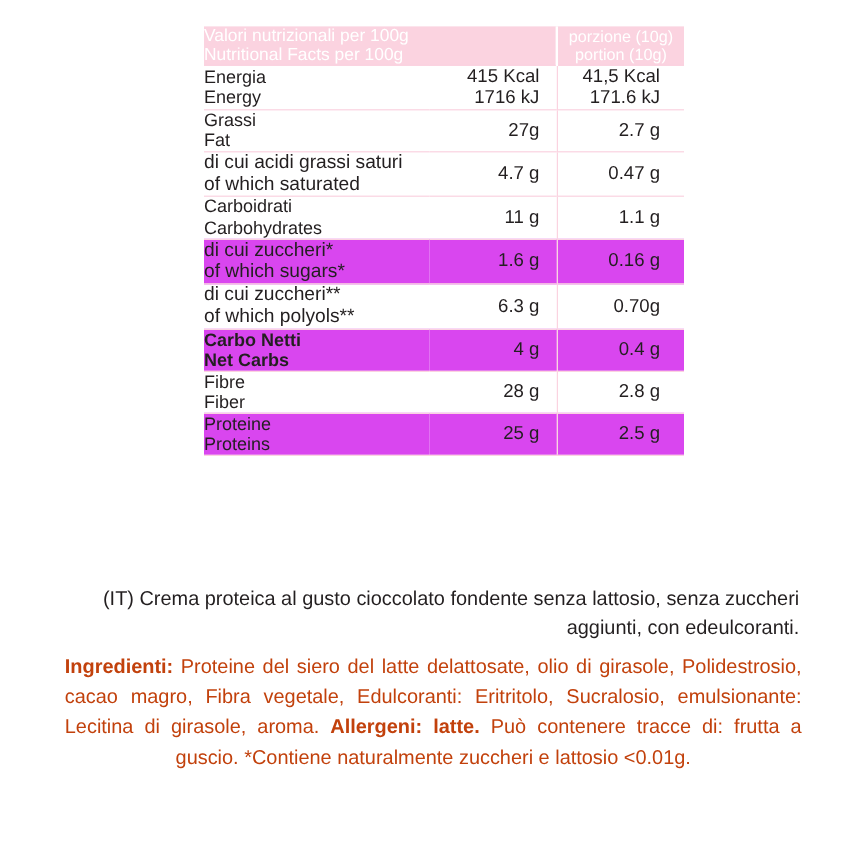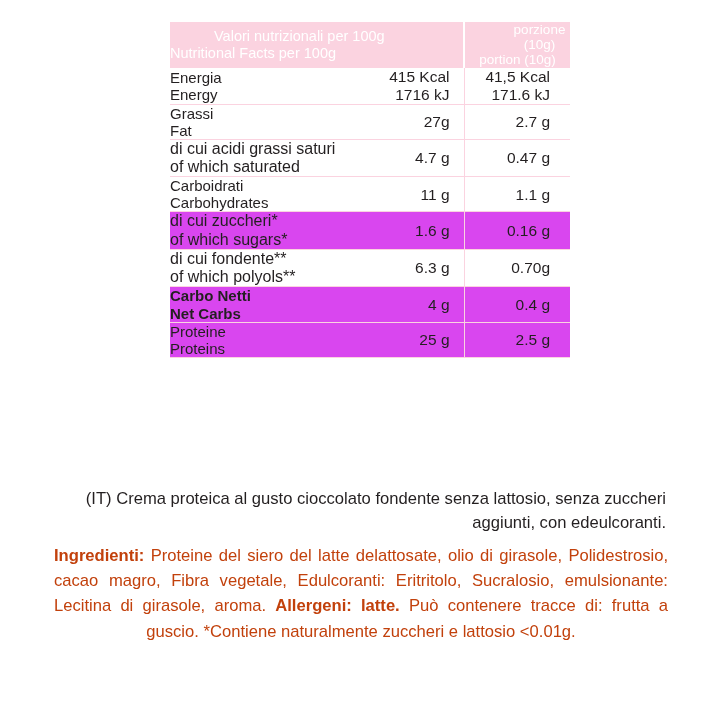--- a/index.html
+++ b/index.html
@@ -47,21 +47,21 @@
     padding: 6px 8px 7px 8px;
     line-height: 1.12;
     font-size: 14.5px;
   }
   .hdr .h-left { text-align: left; }
   .hdr .h-right {
     text-align: center;
     font-size: 13.5px;
     border-left: 2px solid #ffffff;
   }
-  .hdr .l1 { display: block; padding-left: 44px; }
+  .hdr .l1 { display: block; }
   .hdr .l2 { display: block; }
 
   .row td {
     border-top: 1.6px solid #fbd3e0;
     padding: 7px 8px 8px 8px;
     line-height: 1.14;
   }
   .row.shaded td { background: #d946ef; }
   .row .lbl {
     text-align: left;
@@ -185,36 +185,44 @@
           <td class="lbl">
             <span class="l1">di cui zuccheri*</span>
             <span class="l2">of which sugars*</span>
           </td>
           <td class="val">1.6 g</td>
           <td class="val2">0.16 g</td>
         </tr>
 
         <tr class="row small-lbl">
           <td class="lbl">
-            <span class="l1">di cui fondente**</span>
+            <span class="l1">di cui zuccheri**</span>
             <span class="l2">of which polyols**</span>
           </td>
           <td class="val">6.3 g</td>
           <td class="val2">0.70g</td>
         </tr>
 
         <tr class="row shaded bold">
           <td class="lbl">
             <span class="l1">Carbo Netti</span>
             <span class="l2">Net Carbs</span>
           </td>
           <td class="val">4 g</td>
           <td class="val2">0.4 g</td>
         </tr>
 
+        <tr class="row">
+          <td class="lbl">
+            <span class="l1">Fibre</span>
+            <span class="l2">Fiber</span>
+          </td>
+          <td class="val">28 g</td>
+          <td class="val2">2.8 g</td>
+        </tr>
 
         <tr class="row shaded">
           <td class="lbl">
             <span class="l1">Proteine</span>
             <span class="l2">Proteins</span>
           </td>
           <td class="val">25 g</td>
           <td class="val2">2.5 g</td>
         </tr>
 

